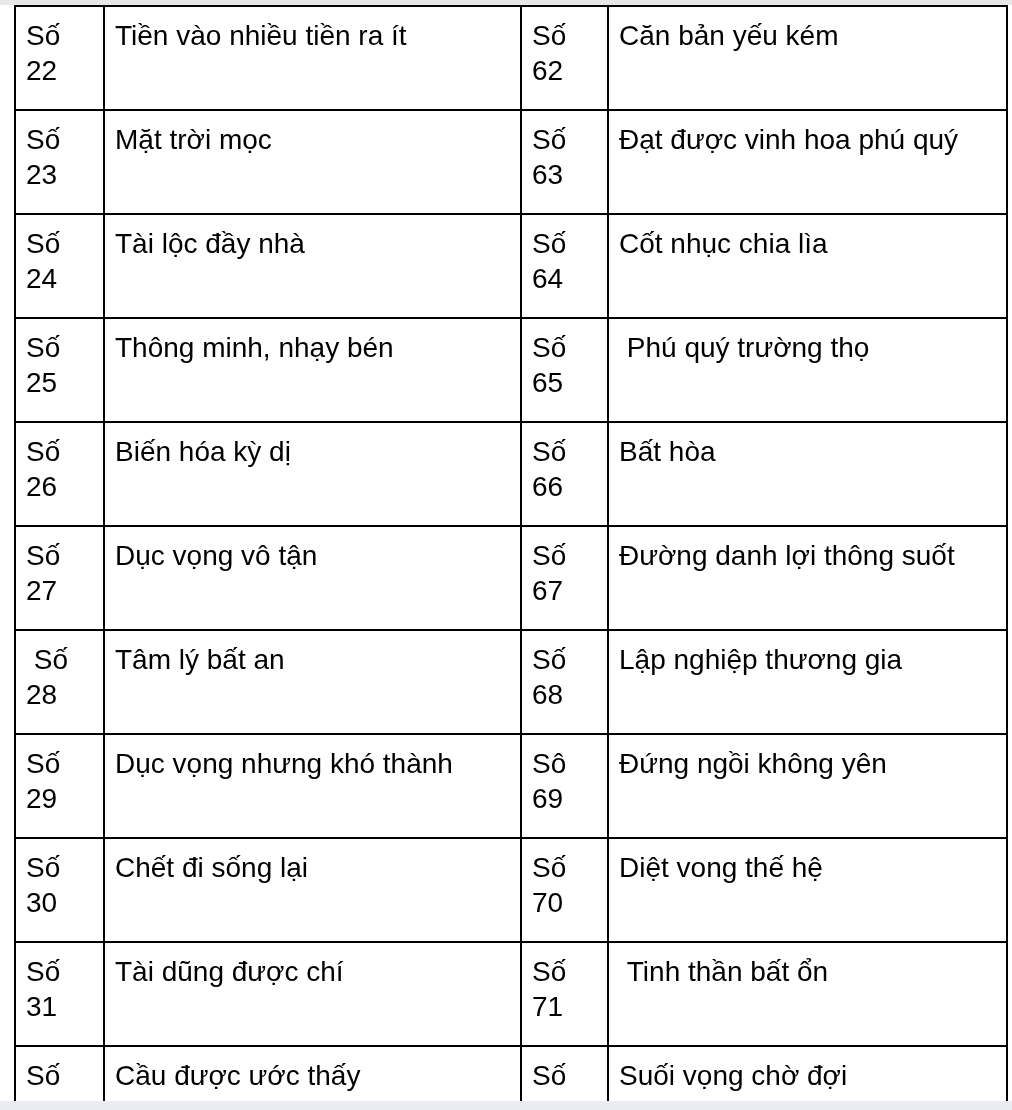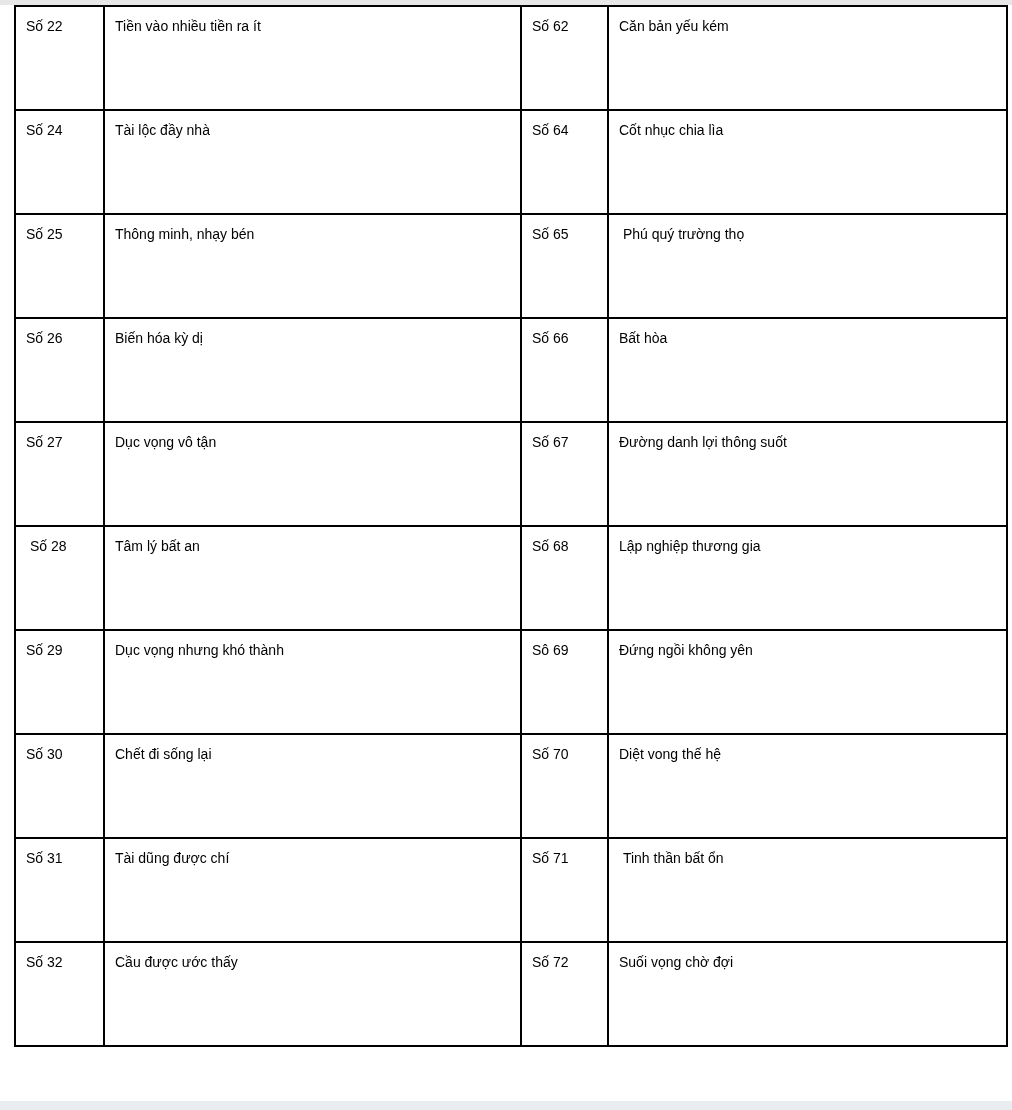--- a/index.html
+++ b/index.html
@@ -29,21 +29,21 @@
     top: 5px;
     left: 14px;
     width: 992px;
     border-collapse: collapse;
     table-layout: fixed;
   }
   table.fortune td {
     border: 2px solid #000000;
     height: 104px;
     vertical-align: top;
-    font-size: 14px;
+    font-size: 28px;
     line-height: 1.25;
     color: #000000;
     padding: 11px 8px 0 10px;
     white-space: pre-wrap;
     overflow: hidden;
   }
   col.c-num-l { width: 89px; }
   col.c-txt-l { width: 417px; }
   col.c-num-r { width: 87px; }
   col.c-txt-r { width: 399px; }
@@ -61,20 +61,26 @@
     <col class="c-txt-r">
   </colgroup>
   <tbody id="tbody">
   <tr>
     <td style="border-color: rgb(0, 0, 0); color: rgb(0, 0, 0);">Số 22</td>
     <td style="border-color: rgb(0, 0, 0); color: rgb(0, 0, 0);">Tiền vào nhiều tiền ra ít</td>
     <td style="border-color: rgb(0, 0, 0); color: rgb(0, 0, 0);">Số 62</td>
     <td style="border-color: rgb(0, 0, 0); color: rgb(0, 0, 0);">Căn bản yếu kém</td>
   </tr>
 
+  <tr>
+    <td style="border-color: rgb(0, 0, 0); color: rgb(0, 0, 0);">Số 23</td>
+    <td style="border-color: rgb(0, 0, 0); color: rgb(0, 0, 0);">Mặt trời mọc</td>
+    <td style="border-color: rgb(0, 0, 0); color: rgb(0, 0, 0);">Số 63</td>
+    <td style="border-color: rgb(0, 0, 0); color: rgb(0, 0, 0);">Đạt được vinh hoa phú quý</td>
+  </tr>
 
   <tr>
     <td style="border-color: rgb(0, 0, 0); color: rgb(0, 0, 0);">Số 24</td>
     <td style="border-color: rgb(0, 0, 0); color: rgb(0, 0, 0);">Tài lộc đầy nhà</td>
     <td style="border-color: rgb(0, 0, 0); color: rgb(0, 0, 0); border-radius: 32px;">Số 64</td>
     <td style="border-color: rgb(0, 0, 0); color: rgb(0, 0, 0);">Cốt nhục chia lìa</td>
   </tr>
 
   <tr>
     <td style="border-color: rgb(0, 0, 0); color: rgb(0, 0, 0);">Số 25</td>

